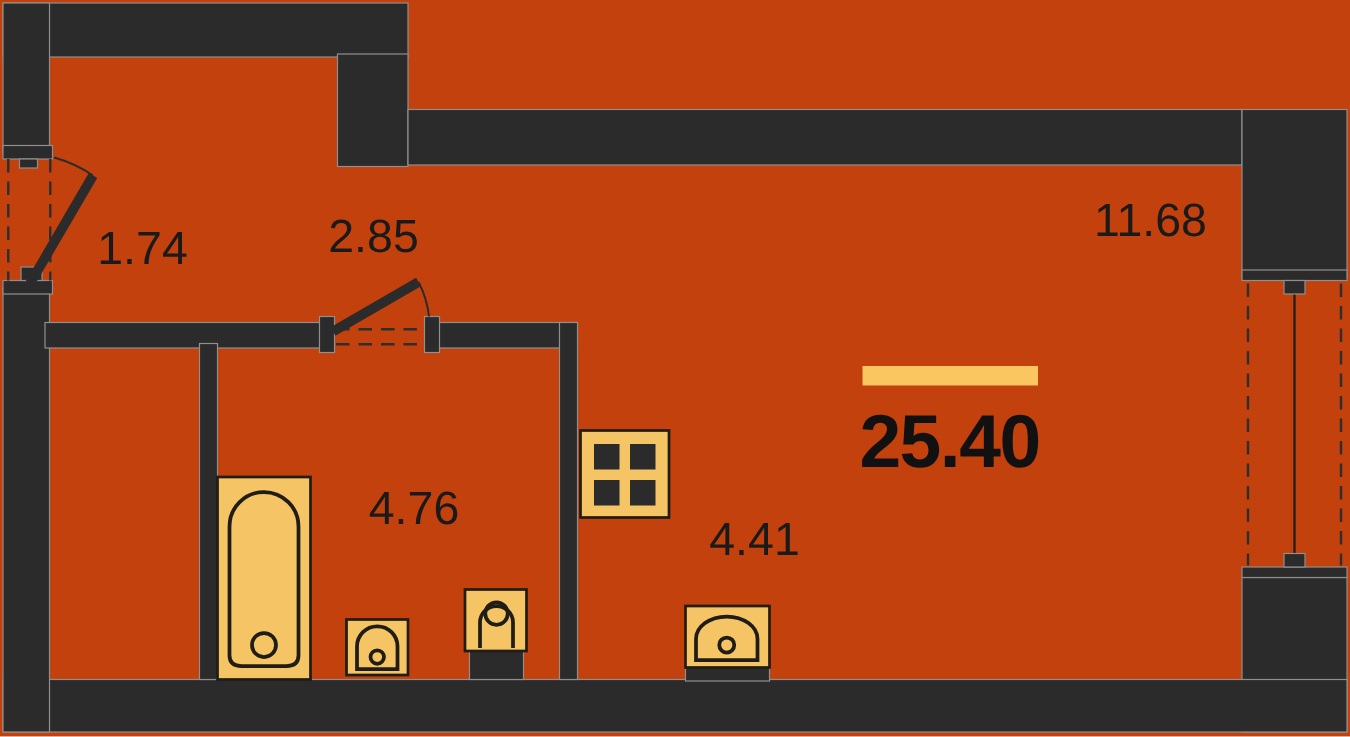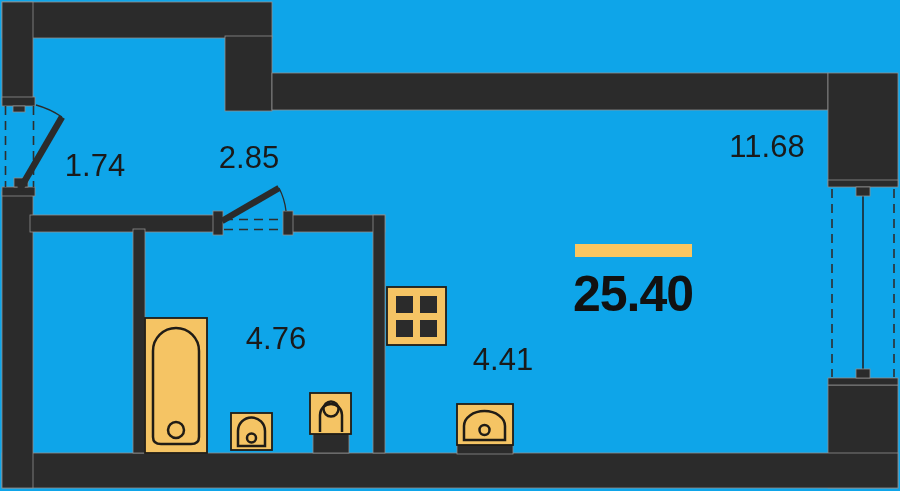--- a/index.html
+++ b/index.html
@@ -1,17 +1,17 @@
 <!DOCTYPE html>
 <html><head>
 <meta charset="utf-8">
 <style>
   html,body{margin:0;padding:0;background:#ffffff;}
   body{width:900px;height:491px;overflow:hidden;font-family:"Liberation Sans",sans-serif;}
-  .plan-wrap{position:relative;width:900px;height:491px;background:#0ea5e9;}
+  .plan-wrap{position:relative;width:900px;height:491px;background:#c2410c;}
   svg{display:block;}
   .wall{fill:#2b2b2b;stroke:#8f8f8f;stroke-width:0.8;}
   .fix{fill:#f5c464;stroke:#201c16;stroke-width:1.8;}
   .fixline{fill:none;stroke:#201c16;stroke-width:2.5;}
   .burner{fill:#2b2b2b;}
   .dash{fill:none;stroke:#2e2e2e;stroke-width:1.6;stroke-dasharray:9 6;}
   .leaf{stroke:#2b2b2b;stroke-width:6.5;}
   .swing{fill:none;stroke:#2b2b2b;stroke-width:1.3;}
   .area-label{font-size:31px;fill:#1a1a1a;}
   .total-label{font-size:50px;font-weight:700;fill:#111111;letter-spacing:-1px;}

